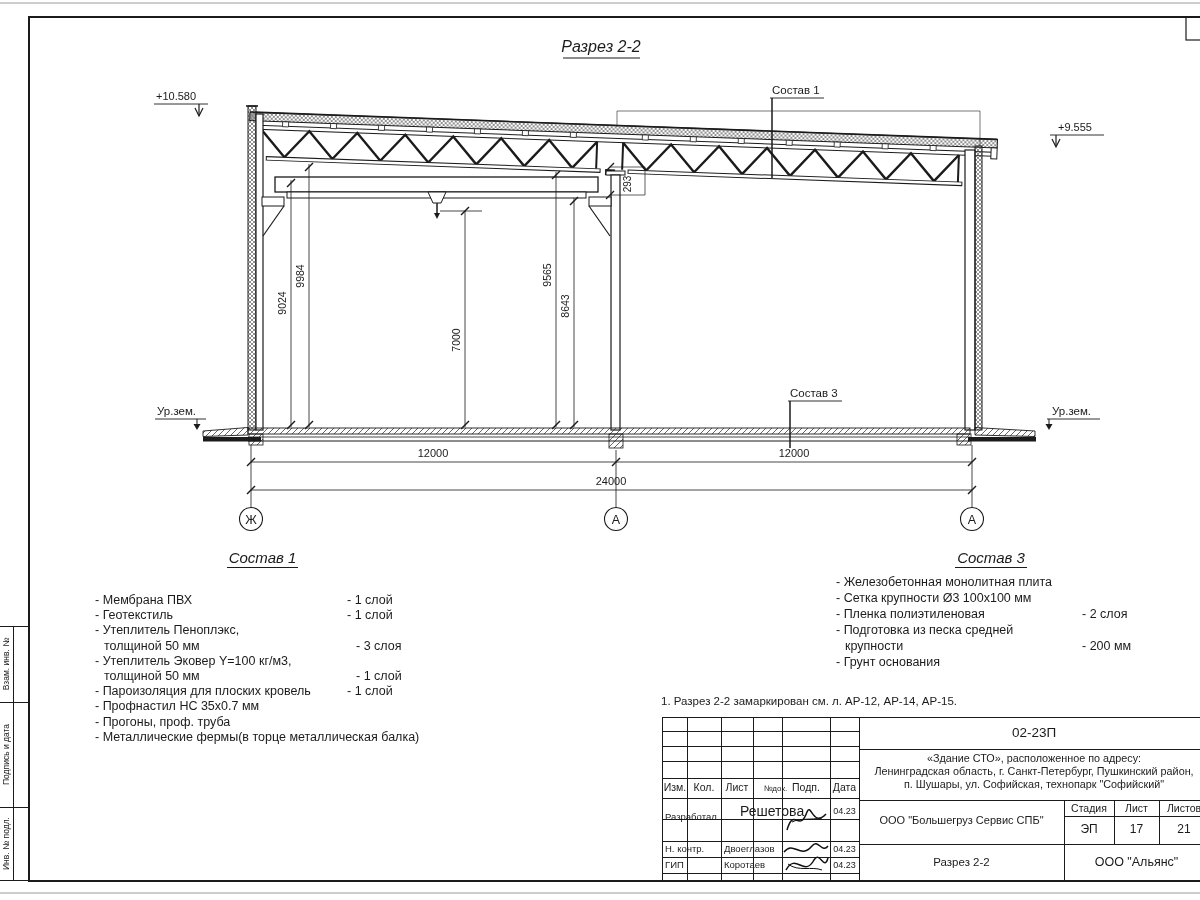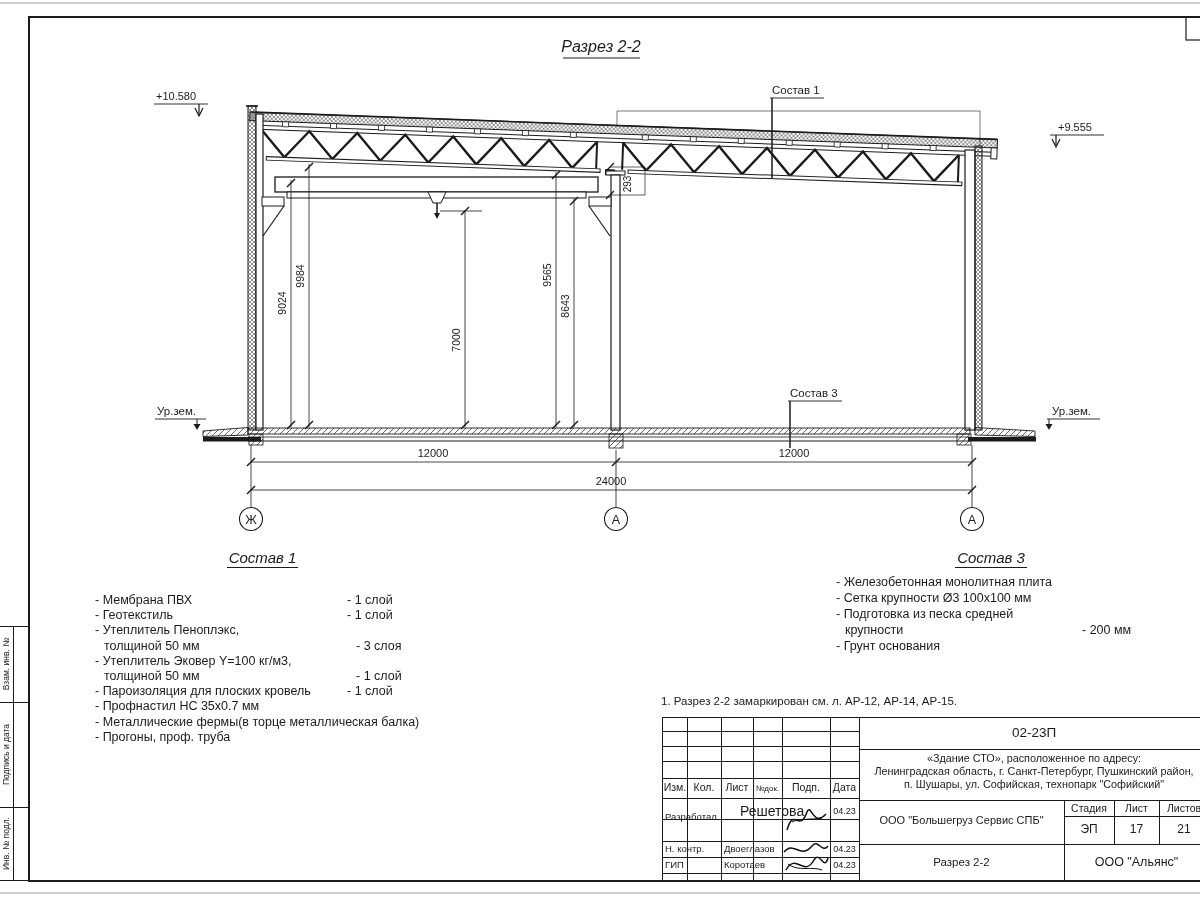--- a/index.html
+++ b/index.html
@@ -277,37 +277,41 @@
         <span class="qt ind">- 1 слой</span>
       </div>
     <div class="srow">
         <span class="nm">- Пароизоляция для плоских кровель</span>
         <span class="qt">- 1 слой</span>
       </div>
     <div class="srow">
         <span class="nm">- Профнастил НС 35х0.7 мм</span>
       </div>
     <div class="srow">
+        <span class="nm">- Прогоны, проф. труба</span>
+      </div>
+    <div class="srow">
         <span class="nm">- Металлические фермы(в торце металлическая балка)</span>
-      </div>
-    <div class="srow">
-        <span class="nm">- Прогоны, проф. труба</span>
       </div>
   </div>
 </div>
 
 <div id="spec3" class="spec" style="left:836px;top:549px;width:310px;">
   <div class="spec-h"><span>Состав 3</span></div>
   <div class="list">
     <div class="srow">
         <span class="nm">- Железобетонная  монолитная плита</span>
         <span class="qt"></span>
       </div>
     <div class="srow">
         <span class="nm">- Сетка крупности Ø3 100х100 мм</span>
+      </div>
+    <div class="srow">
+        <span class="nm">- Пленка полиэтиленовая</span>
+        <span class="qt">-  2 слоя</span>
       </div>
     <div class="srow">
         <span class="nm">- Подготовка из песка средней</span>
         <span class="qt"></span>
       </div>
     <div class="srow">
         <span class="nm ind">крупности</span>
         <span class="qt">- 200 мм</span>
       </div>
     <div class="srow">
@@ -340,21 +344,21 @@
   <div class="hl" style="left:0;top:139px;width:196px"></div>
   <div class="hl" style="left:0;top:155px;width:196px"></div>
   <div class="hl" style="left:196px;top:31px;width:350px"></div>
   <div class="hl" style="left:196px;top:82px;width:350px"></div>
   <div class="hl" style="left:401px;top:98px;width:145px"></div>
   <div class="hl" style="left:196px;top:126px;width:350px"></div>
 
   <div class="tb-txt" style="left:0;top:63px;width:24px;font-size:10.5px;">Изм.</div>
   <div class="tb-txt" style="left:24px;top:63px;width:34px;font-size:10.5px;">Кол.</div>
   <div class="tb-txt" style="left:58px;top:63px;width:32px;font-size:10.5px;">Лист</div>
-  <div class="tb-txt" style="left:90px;top:66px;width:29px;font-size:8px;">№док.</div>
+  <div class="tb-txt" style="left:90px;top:66px;width:29px;font-size:8px;padding-left:8px;">№док.</div>
   <div class="tb-txt" style="left:119px;top:63px;width:48px;font-size:10.5px;">Подп.</div>
   <div class="tb-txt" style="left:167px;top:63px;width:29px;font-size:10.5px;">Дата</div>
 
   <div class="tb-txt tb-left" style="left:2px;top:85px;width:56px;font-size:9.5px;margin-top:8px;">Разработал</div>
   <div class="tb-txt tb-left" style="left:61px;top:85px;width:58px;font-size:14px;margin-left:16px;">Решетова</div>
   <div class="tb-txt" style="left:167px;top:88px;width:29px;font-size:9px;">04.23</div>
   <div class="tb-txt tb-left" style="left:2px;top:125px;width:56px;font-size:9.5px;">Н. контр.</div>
   <div class="tb-txt tb-left" style="left:61px;top:125px;width:58px;font-size:9.5px;">Двоеглазов</div>
   <div class="tb-txt" style="left:167px;top:126px;width:29px;font-size:9px;">04.23</div>
   <div class="tb-txt tb-left" style="left:2px;top:141px;width:56px;font-size:9.5px;">ГИП</div>

